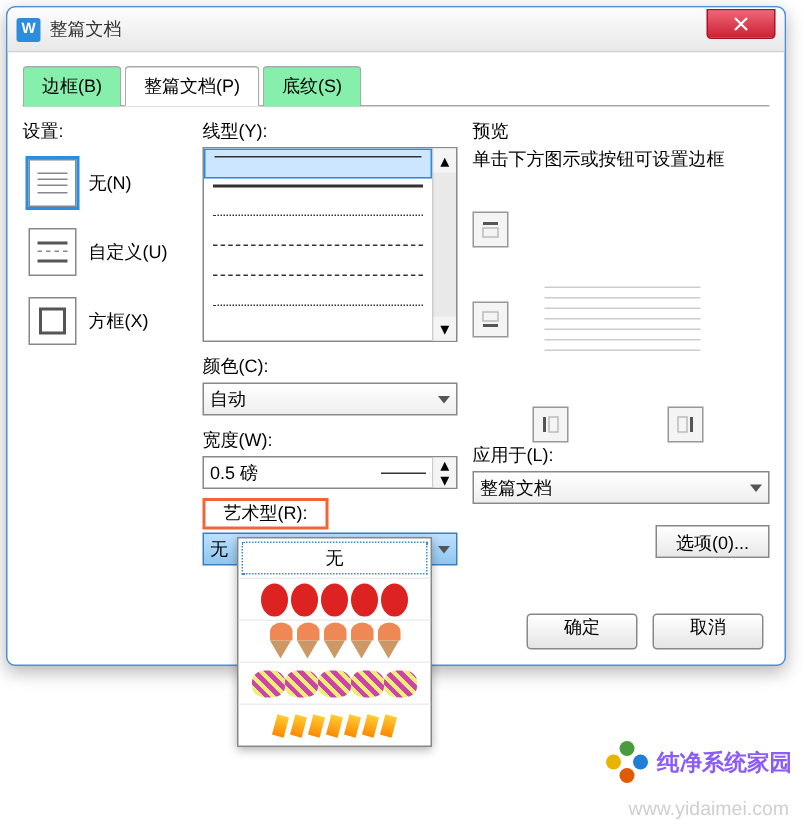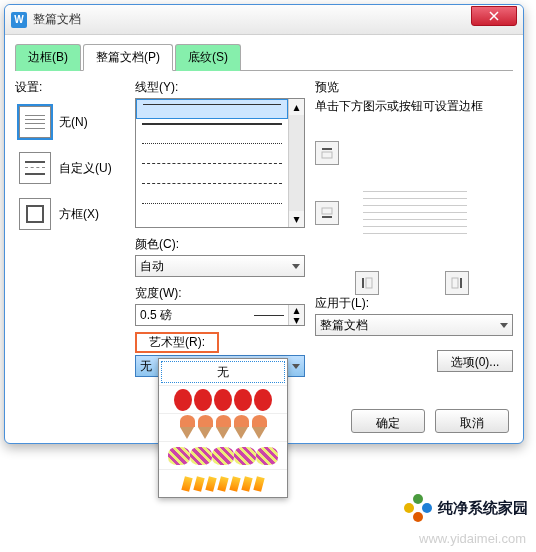--- a/index.html
+++ b/index.html
@@ -51,33 +51,33 @@
 .preview-hint{margin-bottom:20px}
 .preview-area{position:relative;height:160px}
 .pv-btn{position:absolute;width:24px;height:24px;border:1px solid #999;background:#f4f4f4;display:flex;align-items:center;justify-content:center;cursor:pointer}
 .pv-btn.tb{left:0}
 .pv-btn.lr{bottom:0}
 .pv-page{position:absolute;left:40px;top:10px;width:120px;height:100px;display:flex;flex-direction:column;justify-content:flex-end;padding:8px}
 .pv-line{border-top:1px solid #ccc;margin:3px 0}
 .apply-row{display:flex;flex-direction:column}
 .opts-btn{align-self:flex-end;width:76px;height:22px;border:1px solid #888;background:linear-gradient(#fff,#e8e8e8);cursor:pointer;margin-top:6px;display:flex;align-items:flex-end;justify-content:center}
 .btnrow{position:absolute;right:14px;bottom:10px;display:flex;gap:10px}
-.dbtn{width:74px;height:24px;border:1px solid #888;background:linear-gradient(#fff,#e5e5e5);border-radius:3px;display:flex;align-items:flex-end;justify-content:center;cursor:pointer}
+.dbtn{width:74px;height:24px;border:1px solid #888;background:linear-gradient(#fff,#e5e5e5);border-radius:3px;display:flex;align-items:flex-start;justify-content:center;cursor:pointer}
 .dropdown{position:absolute;left:158px;top:358px;width:130px;border:1px solid #888;background:#fff;box-shadow:0 2px 6px rgba(0,0,0,.3);z-index:10}
 .ddtext{height:22px;border:1px dotted #2e8cdc;margin:2px;display:flex;align-items:center;justify-content:center}
 .ddrow{height:28px;display:flex;align-items:center;justify-content:center;border-top:1px solid #eee}
 .watermark{position:absolute;right:10px;bottom:6px;color:#cfcfcf;font-size:13px}
 .brand{position:absolute;right:8px;bottom:30px;display:flex;align-items:center;gap:6px}
 .brand-logo{width:28px;height:28px;position:relative}
 .brand-logo .p{position:absolute;width:10px;height:10px;border-radius:50%}
 .brand-logo .p1{background:#4a9b3e;left:9px;top:0}
 .brand-logo .p2{background:#e8b400;left:0;top:9px}
 .brand-logo .p3{background:#1f7fd6;left:18px;top:9px}
 .brand-logo .p4{background:#e05a00;left:9px;top:18px}
-.brand-text{font-size:15px;font-weight:bold;color:#0f172a}
+.brand-text{font-size:15px;font-weight:bold;color:#8b5cf6}
 .apple{width:18px;height:22px;background:#d22;border-radius:50%;display:inline-block;margin:1px}
 .icecream{width:18px;height:26px;display:inline-flex;flex-direction:column;align-items:center}
 .scoop{width:15px;height:12px;background:#e85;border-radius:50% 50% 0 0}
 .cone{width:0;height:0;border-left:7px solid transparent;border-right:7px solid transparent;border-top:12px solid #c96}
 .swirl{width:22px;height:18px;background:repeating-linear-gradient(45deg,#c4a,#c4a 3px,#ee7 3px,#ee7 6px);border-radius:40%}
 .candy{width:8px;height:14px;background:linear-gradient(#fc3,#f80);display:inline-block;margin:2px;transform:rotate(15deg)}
 </style>
 </head>
 <body>
 

